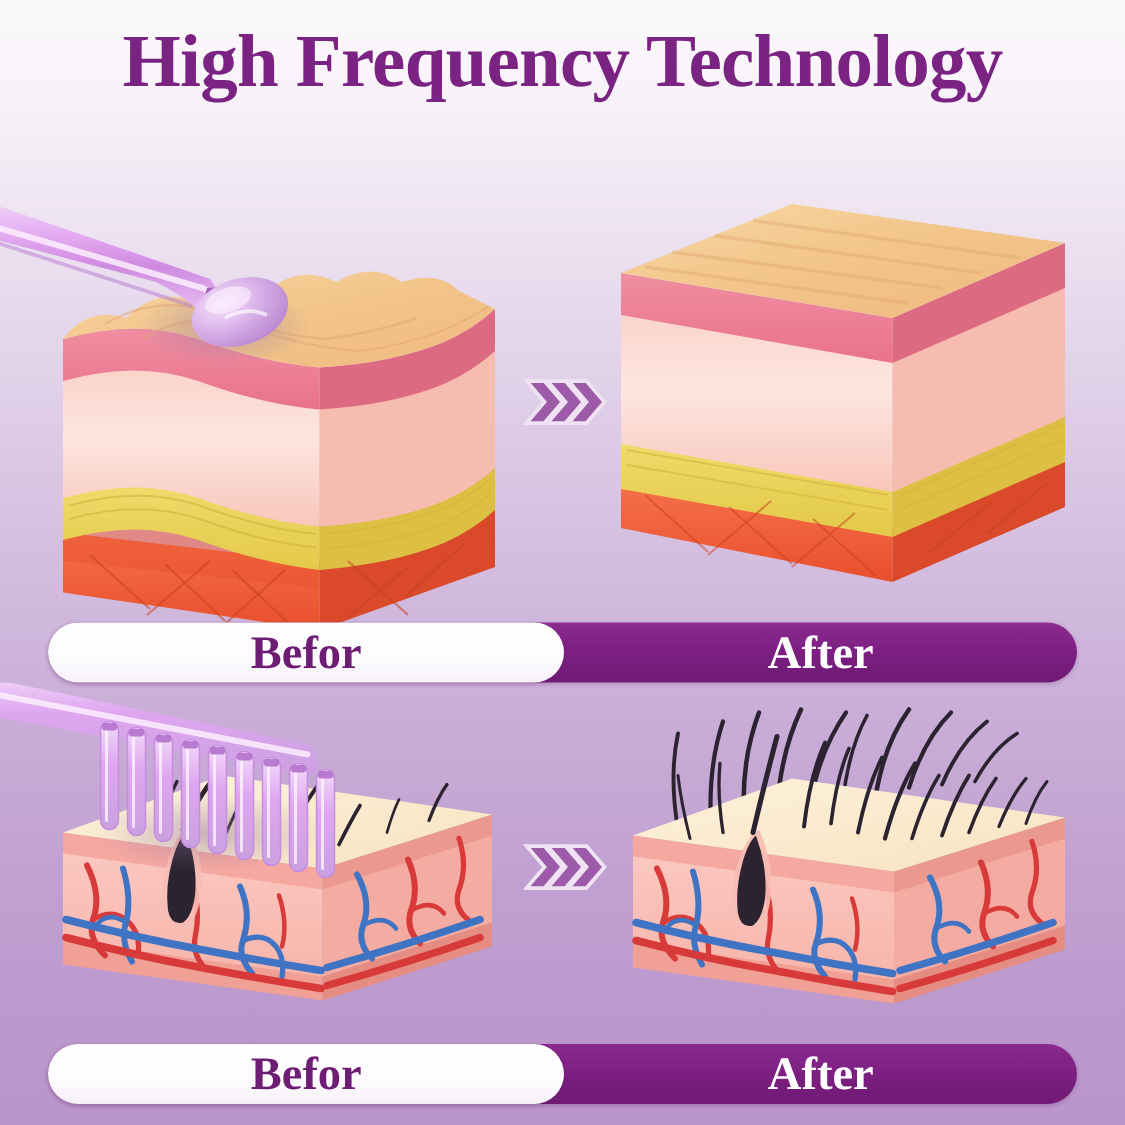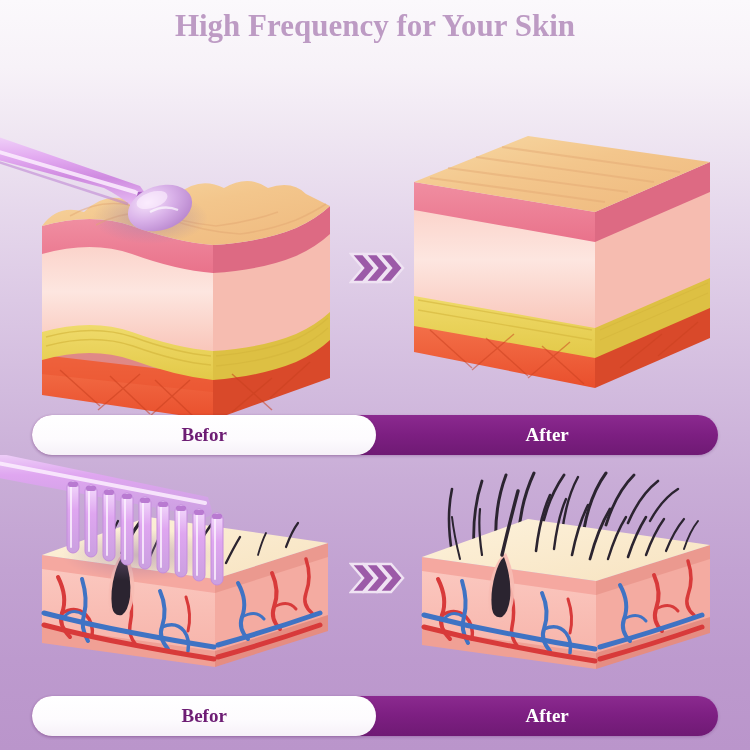--- a/index.html
+++ b/index.html
@@ -70,33 +70,33 @@
   }
   .bar-white{
     position:absolute;left:0;top:0;width:50.2%;height:100%;
     border-radius:20px;
     background:linear-gradient(180deg,#ffffff 0%,#fdfbfe 60%,#f6f1f8 100%);
     box-shadow:0 1px 3px rgba(90,40,100,.18);
   }
   .bar-label{
     position:absolute;top:0;height:100%;
     display:flex;align-items:center;justify-content:center;
-    font-size:19px;font-weight:700;
+    font-size:31px;font-weight:700;
     font-family:"Liberation Serif", serif;
   }
   .bar-label.before{left:0;width:50.2%;color:#6d1d74;}
   .bar-label.after{left:50.2%;width:49.8%;color:#ffffff;text-align:center;}
 </style>
 </head>
 <body>
 
 <div id="page">
 
   <div class="hdr">
-    <h2 class="subtitle">High Frequency for Your Skin</h2>
+    <h1 class="title">High Frequency Technology</h1>
   </div>
 
   <div class="row" id="row1">
 
     <div class="panel left">
       <svg width="360" height="290" viewBox="0 0 360 290">
         <defs>
           <linearGradient id="g_surf" x1="0" y1="0" x2="1" y2="1">
             <stop offset="0" stop-color="#f7d9a4"></stop>
               <stop offset=".45" stop-color="#f3c68c"></stop>

